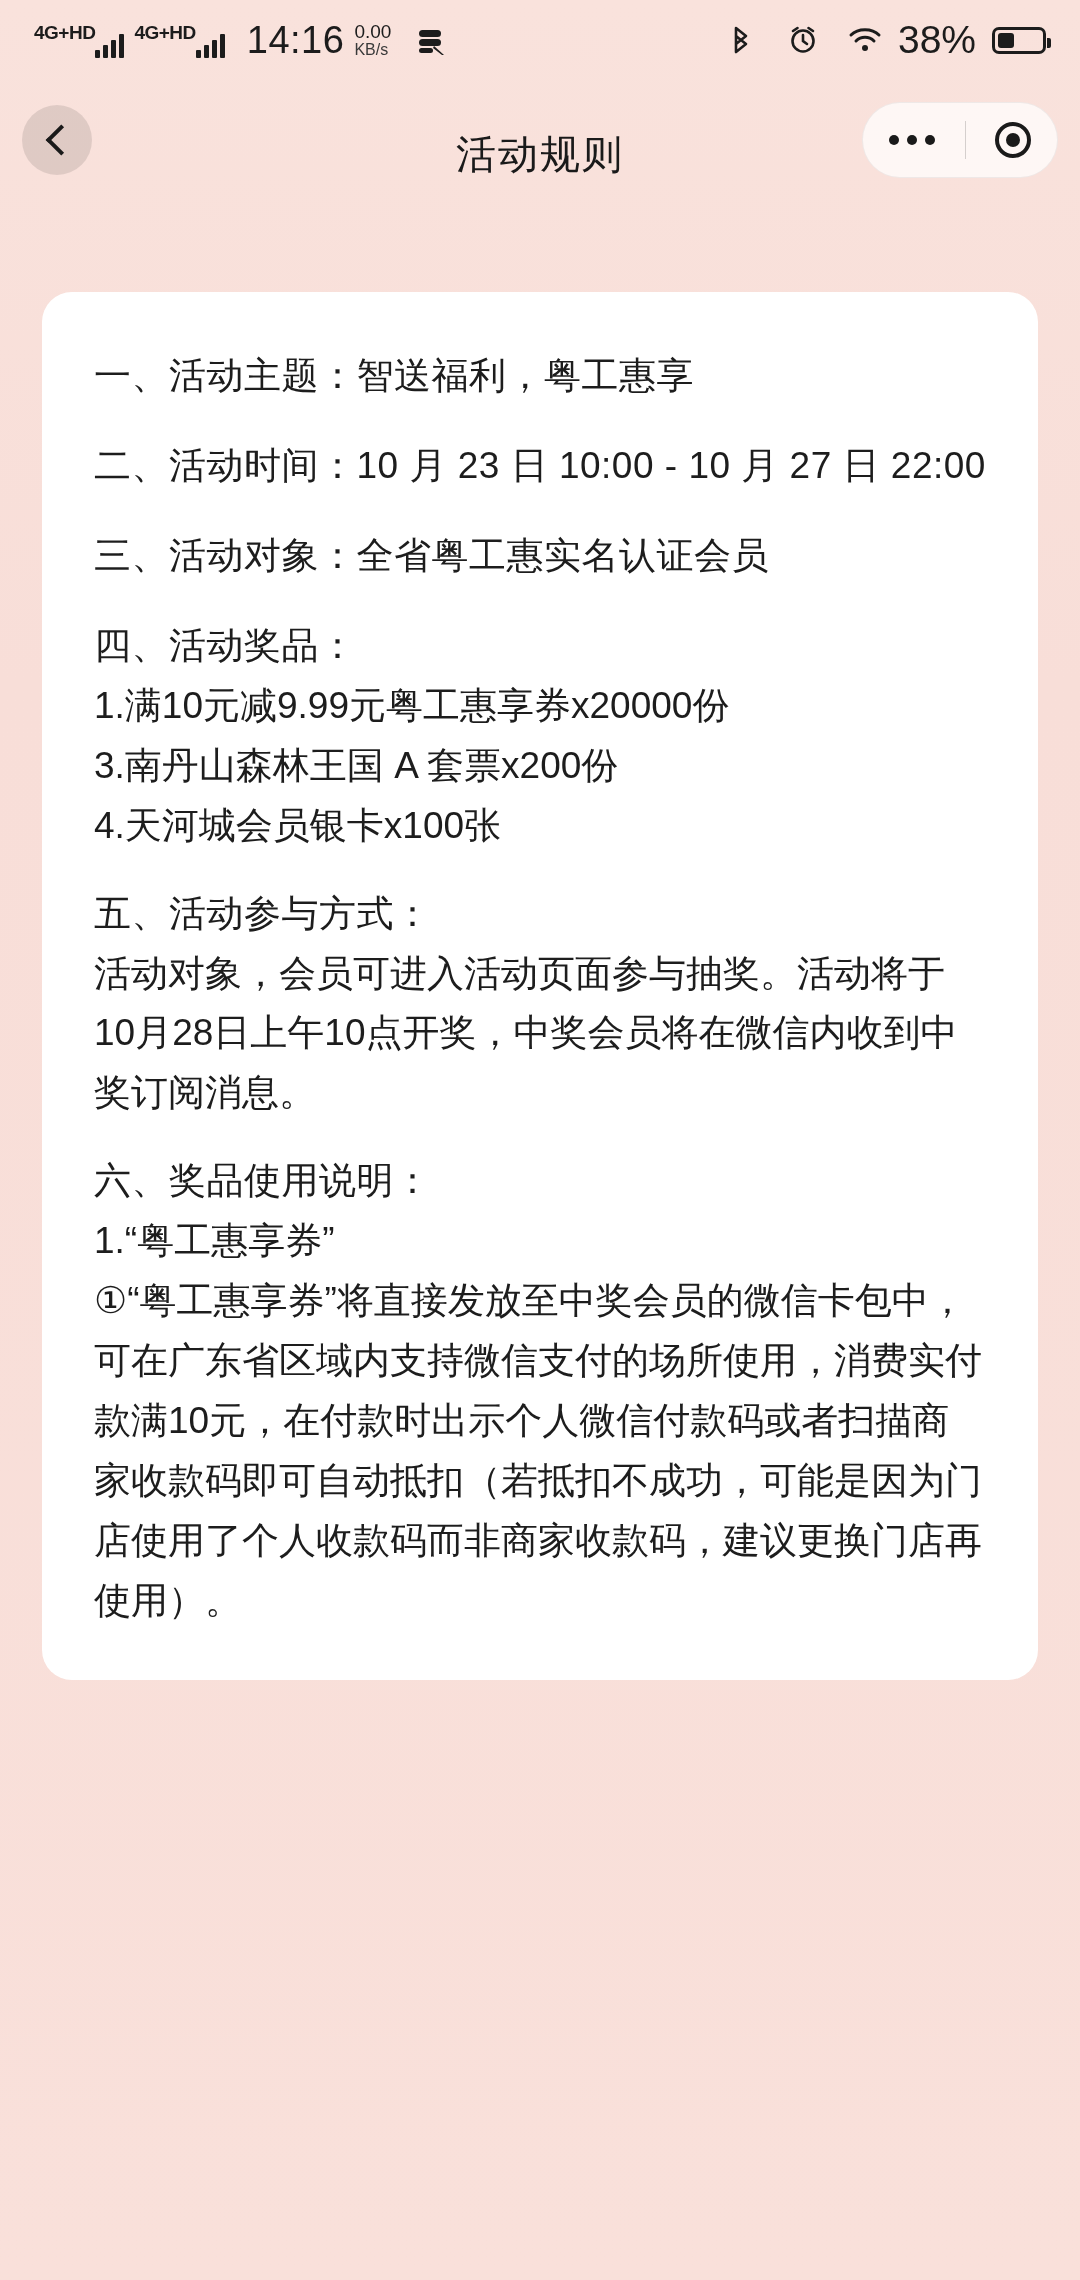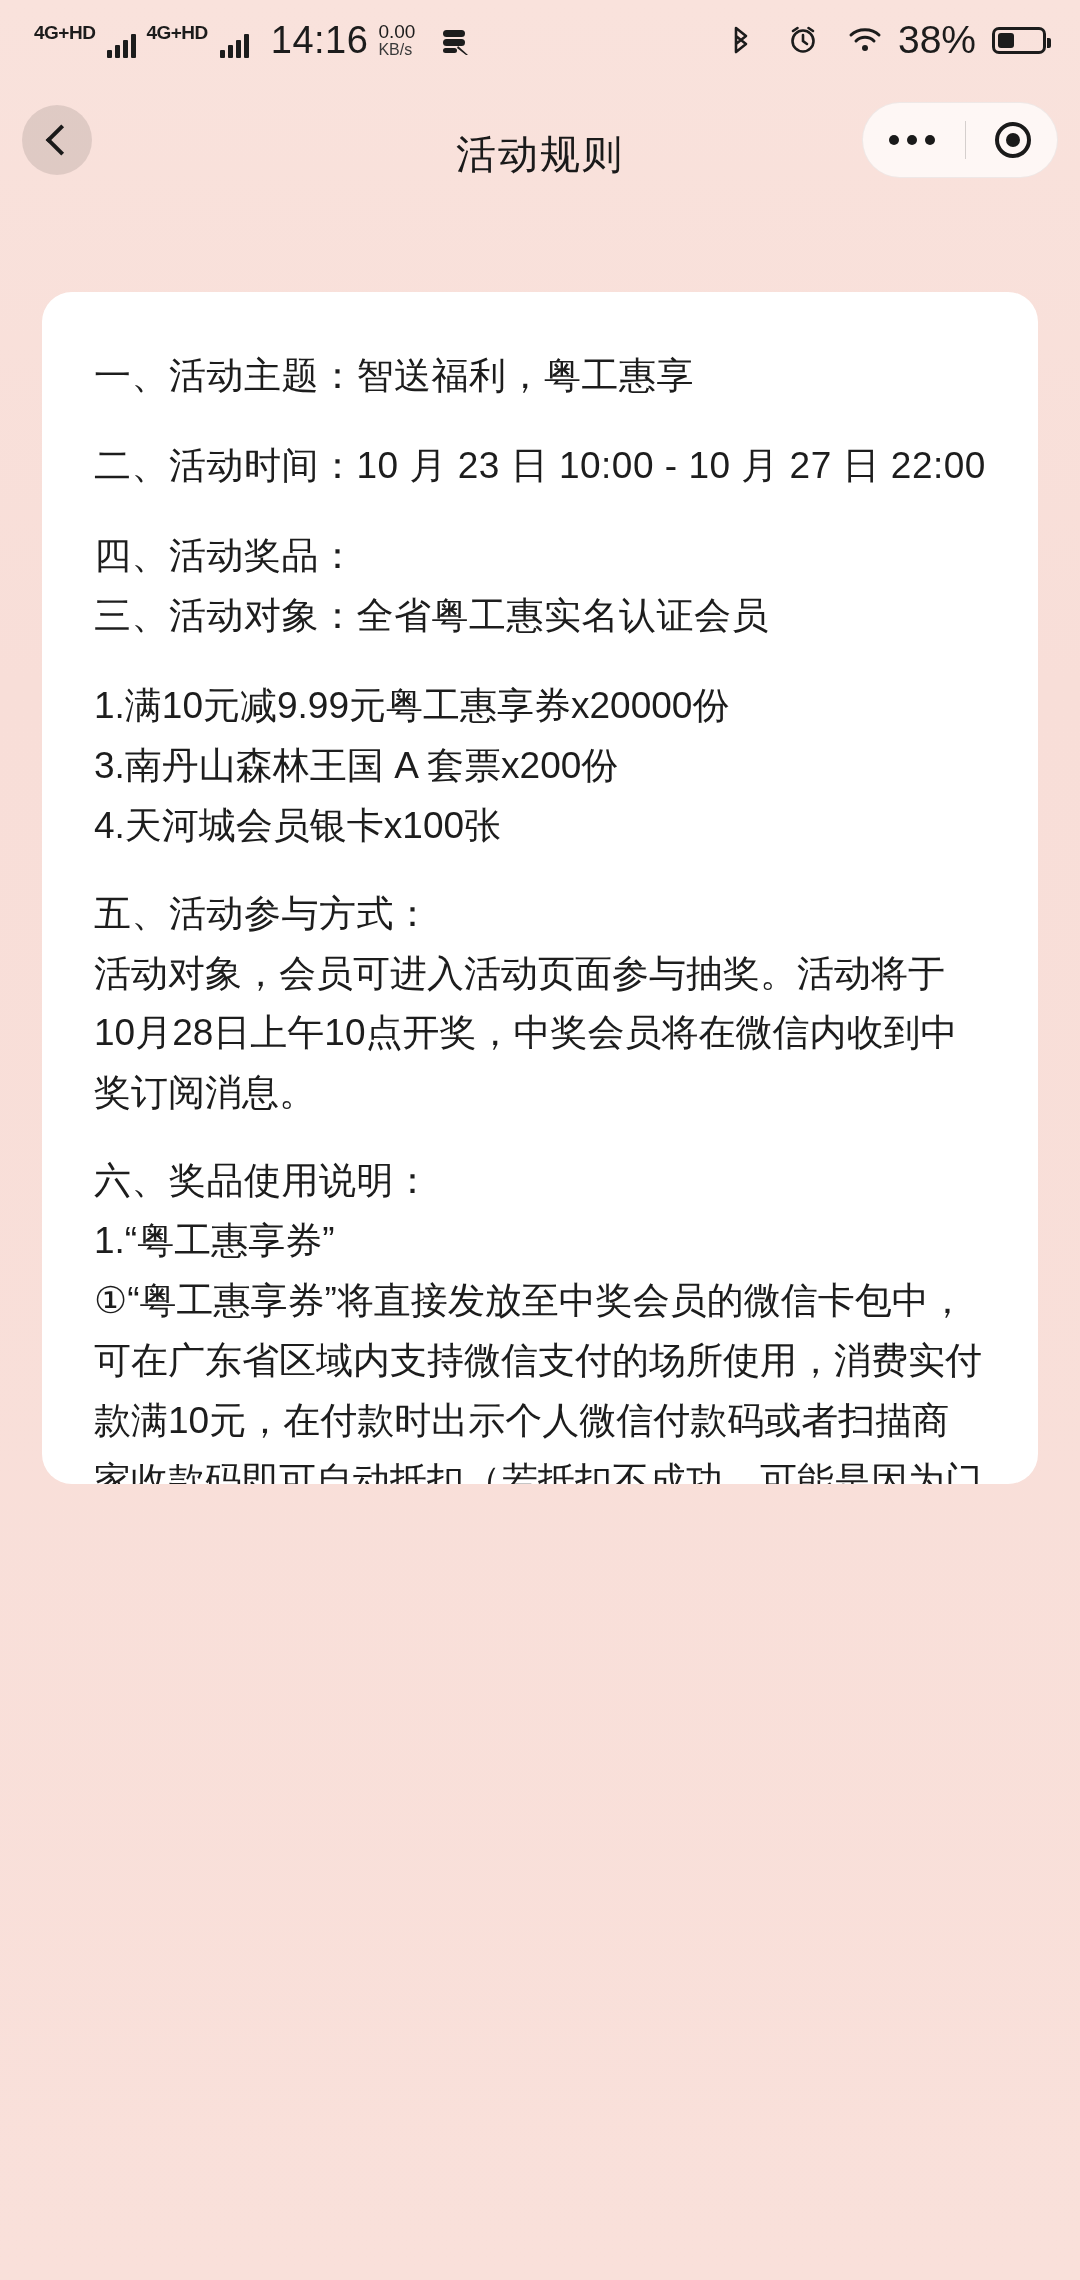--- a/index.html
+++ b/index.html
@@ -29,21 +29,21 @@
     font-size: 30px;
   }
   .status-left {
     display: flex;
     align-items: center;
     gap: 10px;
   }
   .net-group {
     display: flex;
     align-items: flex-end;
-    gap: 12px;
+    gap: 0;
   }
   .net-label {
     font-size: 19px;
     font-weight: bold;
     line-height: 1;
     letter-spacing: -0.5px;
     margin-bottom: 16px;
   }
   .sig-bars {
     display: flex;
@@ -174,21 +174,21 @@
     background: #1a1a1a;
     border-radius: 50%;
   }
 
   
   .card {
     position: absolute;
     top: 292px;
     left: 42px;
     width: 996px;
-    height: 1192px;
+    height: 1388px;
     background: #ffffff;
     border-radius: 30px;
     overflow: hidden;
   }
   .card-inner {
     padding: 54px 52px 0 52px;
     color: #1d1d1d;
     font-size: 37px;
     line-height: 1.62;
   }
@@ -280,23 +280,23 @@
           <i></i>
         </span>
     </div>
   </div>
 
   <div class="card">
     <div class="card-inner">
 
       <div class="para heading">一、活动主题：智送福利，粤工惠享</div>
       <div class="para heading">二、活动时间：10 月 23 日 10:00 - 10 月 27 日 22:00</div>
+      <div class="para heading">三、活动对象：全省粤工惠实名认证会员</div>
+
       <div class="para tight heading">四、活动奖品：</div>
-
-      <div class="para heading">三、活动对象：全省粤工惠实名认证会员</div>
       <div class="list-line">1.满10元减9.99元粤工惠享券x20000份</div>
       <div class="list-line">3.南丹山森林王国 A 套票x200份</div>
       <div class="list-line">4.天河城会员银卡x100张</div>
 
       <div class="block-gap"></div>
 
       <div class="para tight heading">五、活动参与方式：</div>
       <div class="list-line">活动对象，会员可进入活动页面参与抽奖。活动将于10月28日上午10点开奖，中奖会员将在微信内收到中奖订阅消息。</div>
 
       <div class="block-gap"></div>

